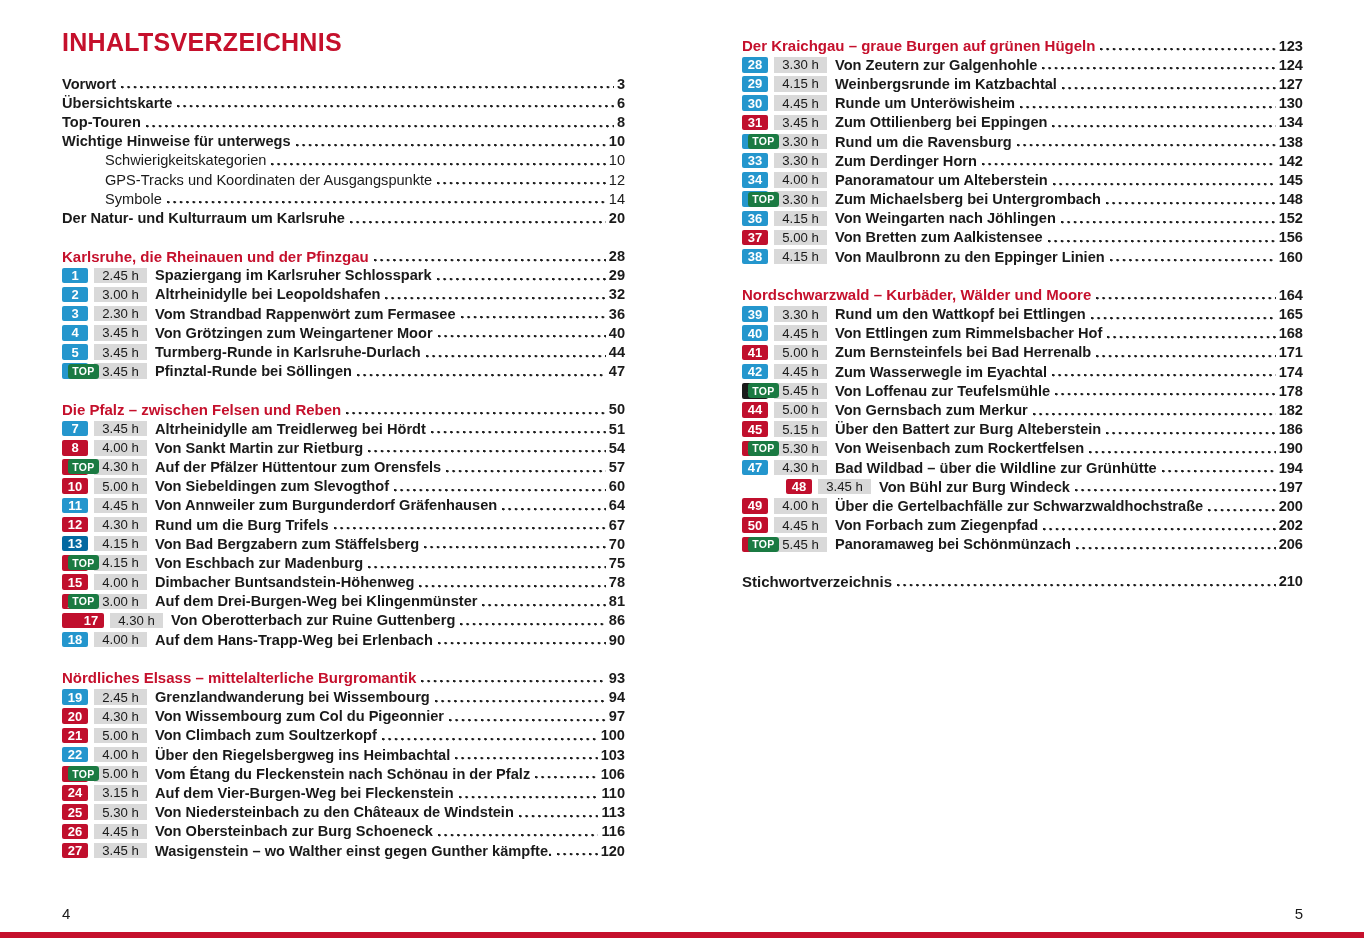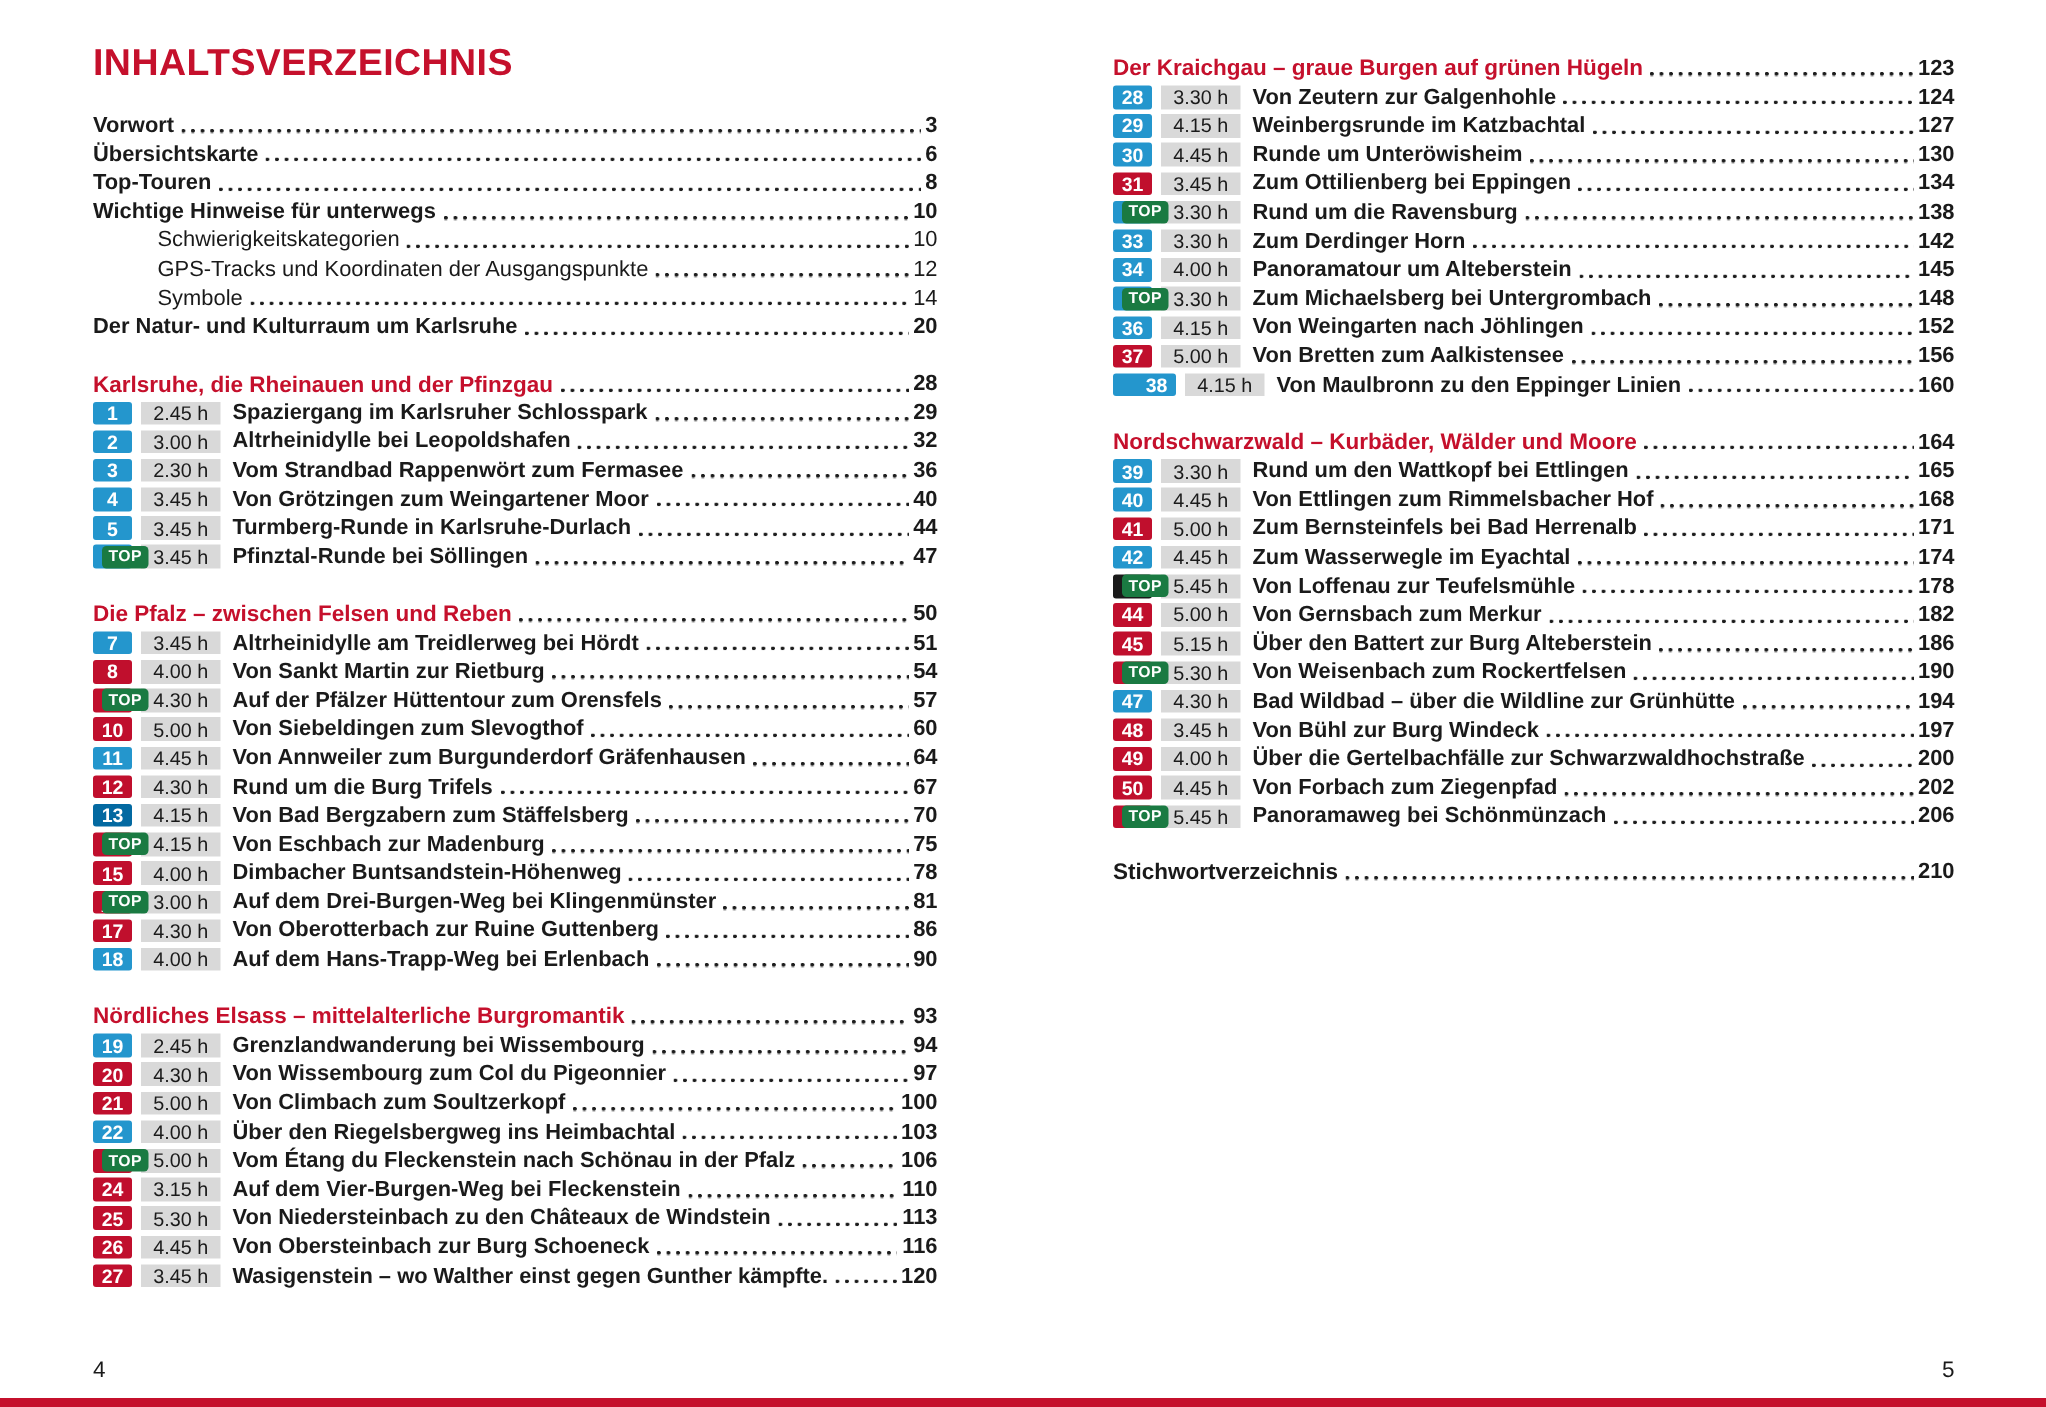--- a/index.html
+++ b/index.html
@@ -281,21 +281,21 @@
     <span class="top-badge">TOP</span>
     <span class="num" style="background: rgb(192, 15, 45); text-decoration: underline;">16</span>
     <span class="time">3.00 h</span>
     <span class="t-title">Auf dem Drei-Burgen-Weg bei Klingenmünster</span>
     <span class="dots"></span>
     <span class="t-page">81</span>
   </div>
 
   <div class="row t-row">
 
-    <span class="num" style="background: rgb(192, 15, 45);">17</span>
+    <span class="num" style="background: rgb(192, 15, 45); padding-left: 16px;">17</span>
     <span class="time">4.30 h</span>
     <span class="t-title">Von Oberotterbach zur Ruine Guttenberg</span>
     <span class="dots"></span>
     <span class="t-page">86</span>
   </div>
 
   <div class="row t-row">
 
     <span class="num" style="background: rgb(36, 150, 205);">18</span>
     <span class="time">4.00 h</span>
@@ -492,21 +492,21 @@
 
     <span class="num" style="background: rgb(192, 15, 45);">37</span>
     <span class="time">5.00 h</span>
     <span class="t-title">Von Bretten zum Aalkistensee</span>
     <span class="dots"></span>
     <span class="t-page">156</span>
   </div>
 
   <div class="row t-row">
 
-    <span class="num" style="background: rgb(36, 150, 205); padding-left: 16px;">38</span>
+    <span class="num" style="background: rgb(36, 150, 205);">38</span>
     <span class="time">4.15 h</span>
     <span class="t-title">Von Maulbronn zu den Eppinger Linien</span>
     <span class="dots"></span>
     <span class="t-page">160</span>
   </div>
 </div>
   </div>
 
   <div class="section">
     <div class="row sec-head">
@@ -591,21 +591,21 @@
 
     <span class="num" style="background: rgb(36, 150, 205);">47</span>
     <span class="time">4.30 h</span>
     <span class="t-title">Bad Wildbad – über die Wildline zur Grünhütte</span>
     <span class="dots"></span>
     <span class="t-page">194</span>
   </div>
 
   <div class="row t-row">
 
-    <span class="num" style="background: rgb(192, 15, 45);">48</span>
+    <span class="num" style="background: rgb(192, 15, 45); margin-left: 44px;">48</span>
     <span class="time">3.45 h</span>
     <span class="t-title">Von Bühl zur Burg Windeck</span>
     <span class="dots"></span>
     <span class="t-page">197</span>
   </div>
 
   <div class="row t-row">
 
     <span class="num" style="background: rgb(192, 15, 45);">49</span>
     <span class="time">4.00 h</span>

